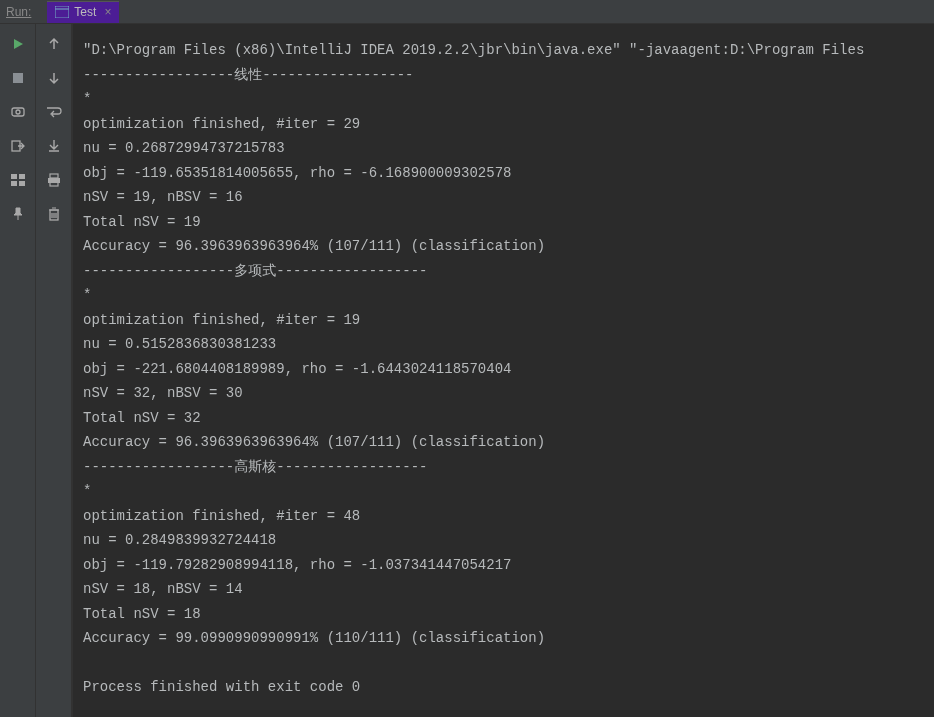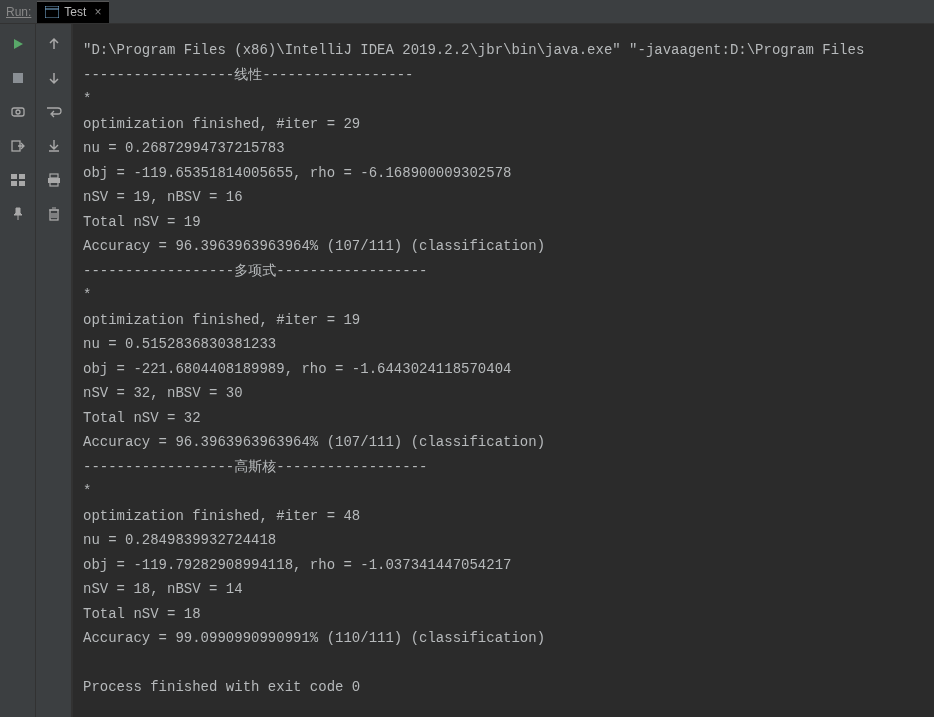--- a/index.html
+++ b/index.html
@@ -15,27 +15,27 @@
 .header {
   display: flex;
   align-items: center;
   height: 24px;
   background: #3c3f41;
   border-bottom: 1px solid #323232;
   padding-left: 6px;
 }
 .run-label {
   color: #888;
-  margin-right: 6px;
+  margin-right: 16px;
   text-decoration: underline;
 }
 .tab {
   display: flex;
   align-items: center;
-  background: #000000;
+  background: #4c1d95;
   height: 22px;
   padding: 0 8px;
   border-top: 1px solid #555;
   gap: 5px;
 }
 .tab-icon svg { display: block; }
 .tab-text { color: #bbb; }
 .close-x { color: #888; margin-left: 3px; cursor: pointer; }
 .body-row { display: flex; height: calc(717px - 24px); }
 .toolbar-col {

